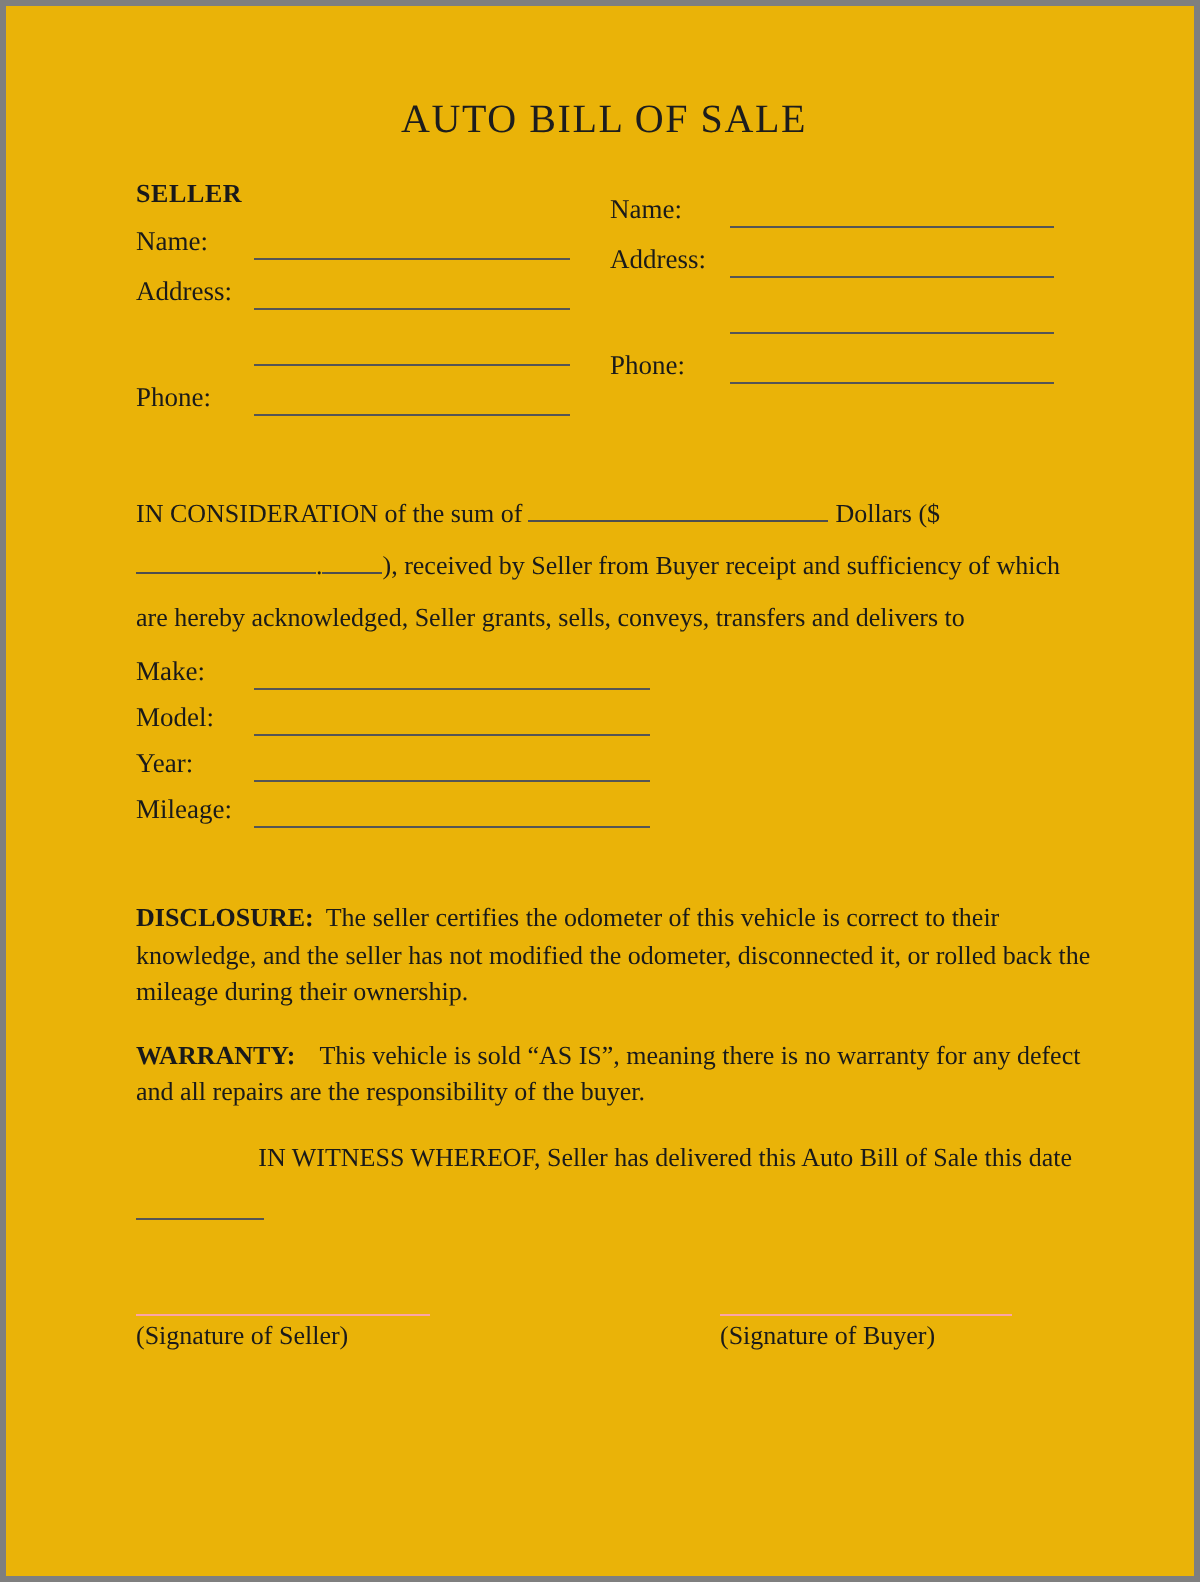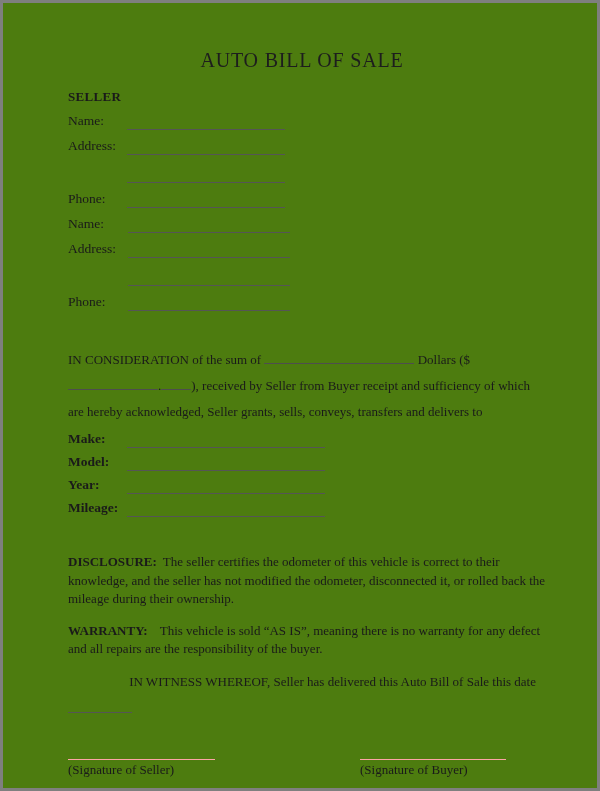--- a/index.html
+++ b/index.html
@@ -1,42 +1,41 @@
 <!DOCTYPE html>
 <html><head>
 <meta charset="utf-8">
 <style>
   * { margin: 0; padding: 0; box-sizing: border-box; }
   html, body { background: #ffffff; }
   .page {
     position: relative;
     width: 600px;
     height: 791px;
-    background: #4d7c0f;
+    background: #eab308;
     border: 3px solid #7f7f7f;
     padding: 0 61px 0 65px;
     font-family: "Liberation Serif", "DejaVu Serif", serif;
     color: #1a1a1a;
     overflow: hidden;
   }
   
   .doc-title {
     margin-top: 44px;
     text-align: center;
     font-size: 20px;
     font-weight: normal;
     letter-spacing: 0.8px;
     line-height: 26px;
     color: #1d1d1d;
   }
   
   .parties {
     display: flex;
     margin-top: 16px;
-    flex-direction: column;
   }
   .party-col { }
   .party-col.seller { width: 217px; margin-right: 20px; }
   .party-col.buyer  { width: 222px; }
   .party-heading {
     font-size: 13px;
     font-weight: bold;
     letter-spacing: 0.3px;
     height: 16px;
   }
@@ -71,21 +70,21 @@
     border-bottom: 1px solid #4e4e4e;
     height: 12px;
     vertical-align: baseline;
   }
   .ifill.w-sum { width: 150px; }
   .ifill.w-dollars { width: 90px; }
   .ifill.w-cents { width: 30px; }
   
   .vehicle { margin-top: 0px; }
   .vehicle .field-row { height: 23px; }
-  .vehicle .field-label { font-weight: bold; flex: 0 0 59px; }
+  .vehicle .field-label { font-weight: normal; flex: 0 0 59px; }
   .vehicle .field-label.indent { padding-left: 5px; }
   .vehicle .fill-line { flex: 0 0 198px; }
   
   .clause {
     font-size: 13px;
     line-height: 18.5px;
     width: 486px;
   }
   .clause.disclosure { margin-top: 36px; }
   .clause.warranty { margin-top: 13px; }

